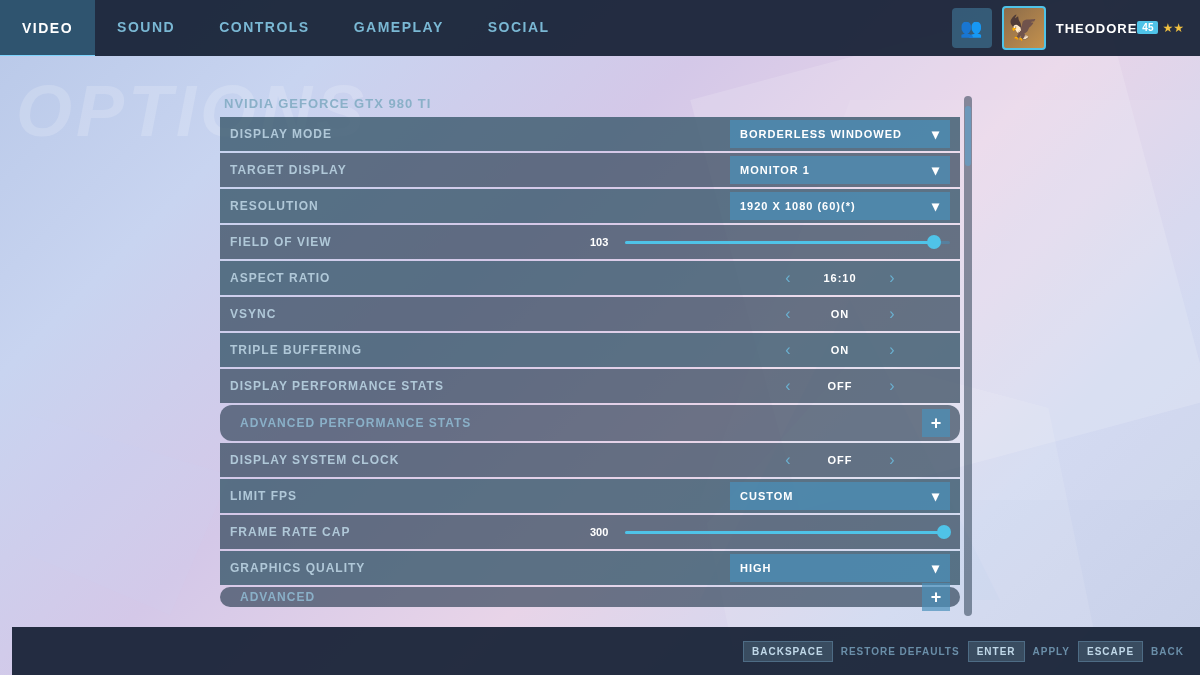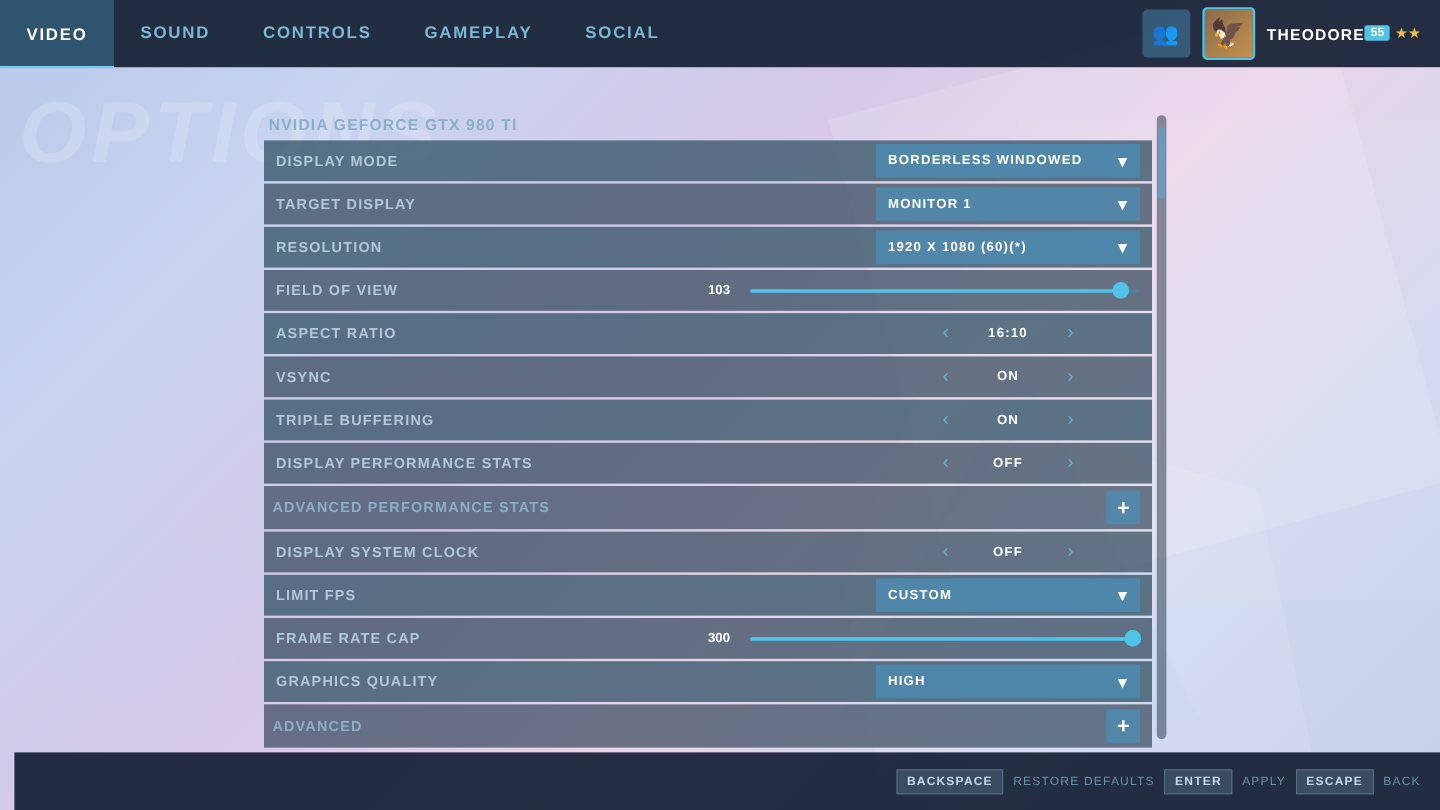--- a/index.html
+++ b/index.html
@@ -188,21 +188,22 @@
       align-items: center;
       height: 34px;
       background: rgba(50, 70, 90, 0.72);
       padding: 0 10px;
     }
     .setting-row.highlight {
       background: rgba(60, 90, 110, 0.82);
     }
     .setting-row.indent {
       background: rgba(40, 60, 80, 0.65);
-      padding-left: 7px;
+      padding-left: 20px;
+      border-radius: 12px;
     }
 
     .setting-label {
       color: #b0c8d8;
       font-size: 12px;
       font-weight: bold;
       letter-spacing: 1px;
       text-transform: uppercase;
       flex: 1;
     }
@@ -351,21 +352,21 @@
       color: #c0d8e8;
       font-size: 10px;
       font-weight: bold;
       letter-spacing: 1px;
       padding: 4px 8px;
       text-transform: uppercase;
     }
     .btn-label {
       color: #6a8ea8;
       font-size: 10px;
-      font-weight: normal;
+      font-weight: bold;
       letter-spacing: 1px;
       text-transform: uppercase;
     }
 
     
     .poly1 {
       position: absolute;
       top: 100px;
       right: 0;
       width: 500px;
@@ -424,21 +425,21 @@
   <div class="nav-right">
     <div class="nav-icon-btn">
       <span>👥</span>
     </div>
     <div class="avatar">
       <span style="font-size:24px;">🦅</span>
     </div>
     <div class="username-block">
       <span class="username">THEODORE</span>
       <div class="user-level">
-        <span class="level-badge">55</span>
+        <span class="level-badge">45</span>
         <span class="stars">★★</span>
       </div>
     </div>
   </div>
 </nav>
 
 <div class="options-title">OPTIONS</div>
 
 <div class="main-content">
   <div class="settings-panel">
@@ -552,21 +553,21 @@
       </div>
 
       <div class="setting-row highlight">
         <span class="setting-label">GRAPHICS QUALITY</span>
         <div class="setting-value-dropdown">
           <span class="dropdown-text">HIGH</span>
           <span class="dropdown-arrow">▾</span>
         </div>
       </div>
 
-      <div class="setting-row indent" style="height:36px;">
+      <div class="setting-row indent" style="height:20px;">
         <span class="setting-label" style="color:#8ab0c8;">ADVANCED</span>
         <div style="margin-left:auto;">
           <button class="plus-btn">+</button>
         </div>
       </div>
 
       <div style="height:4px;"></div>
 
     </div>
   </div>

